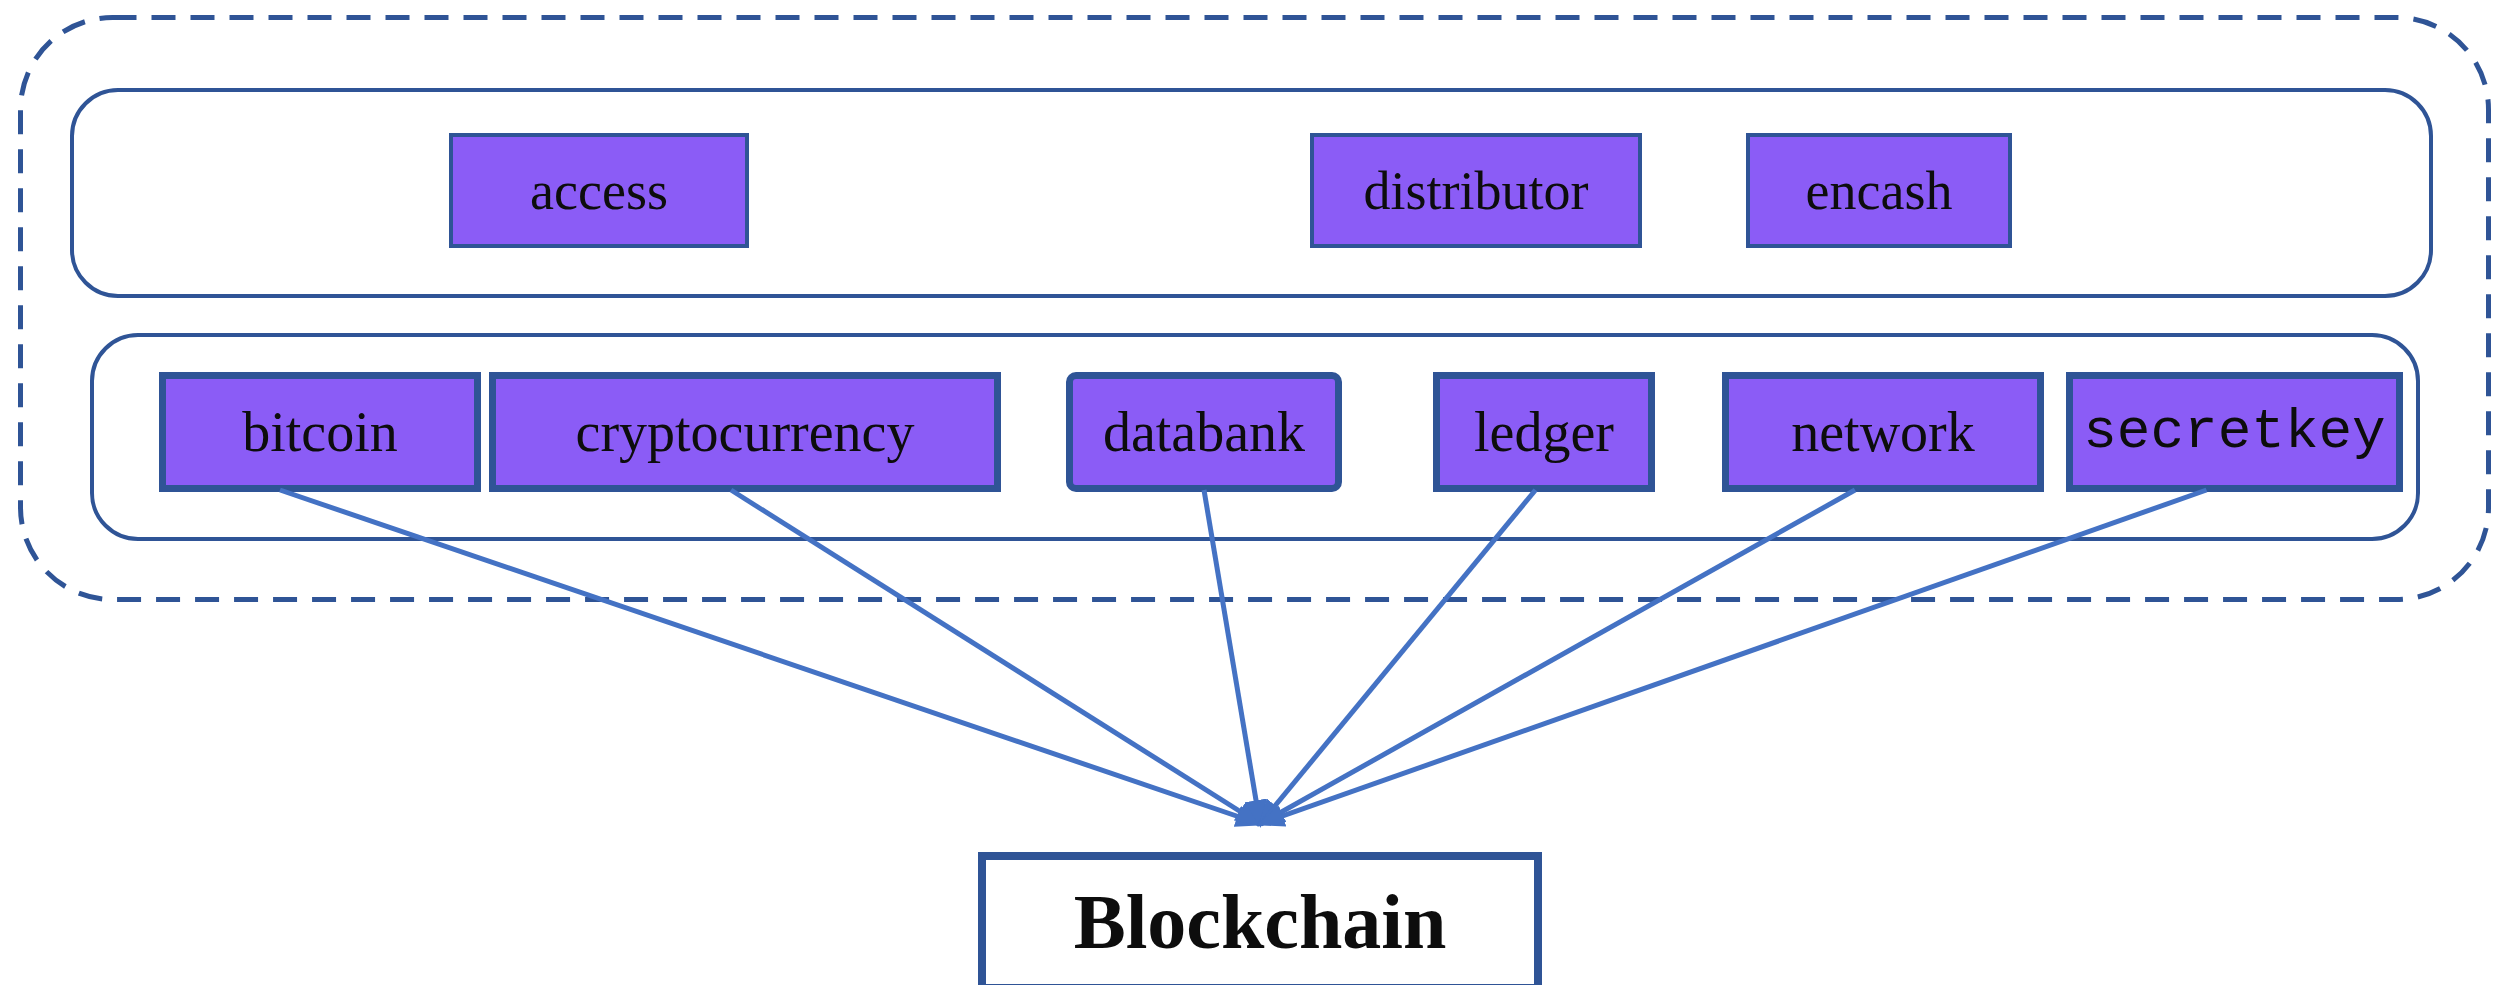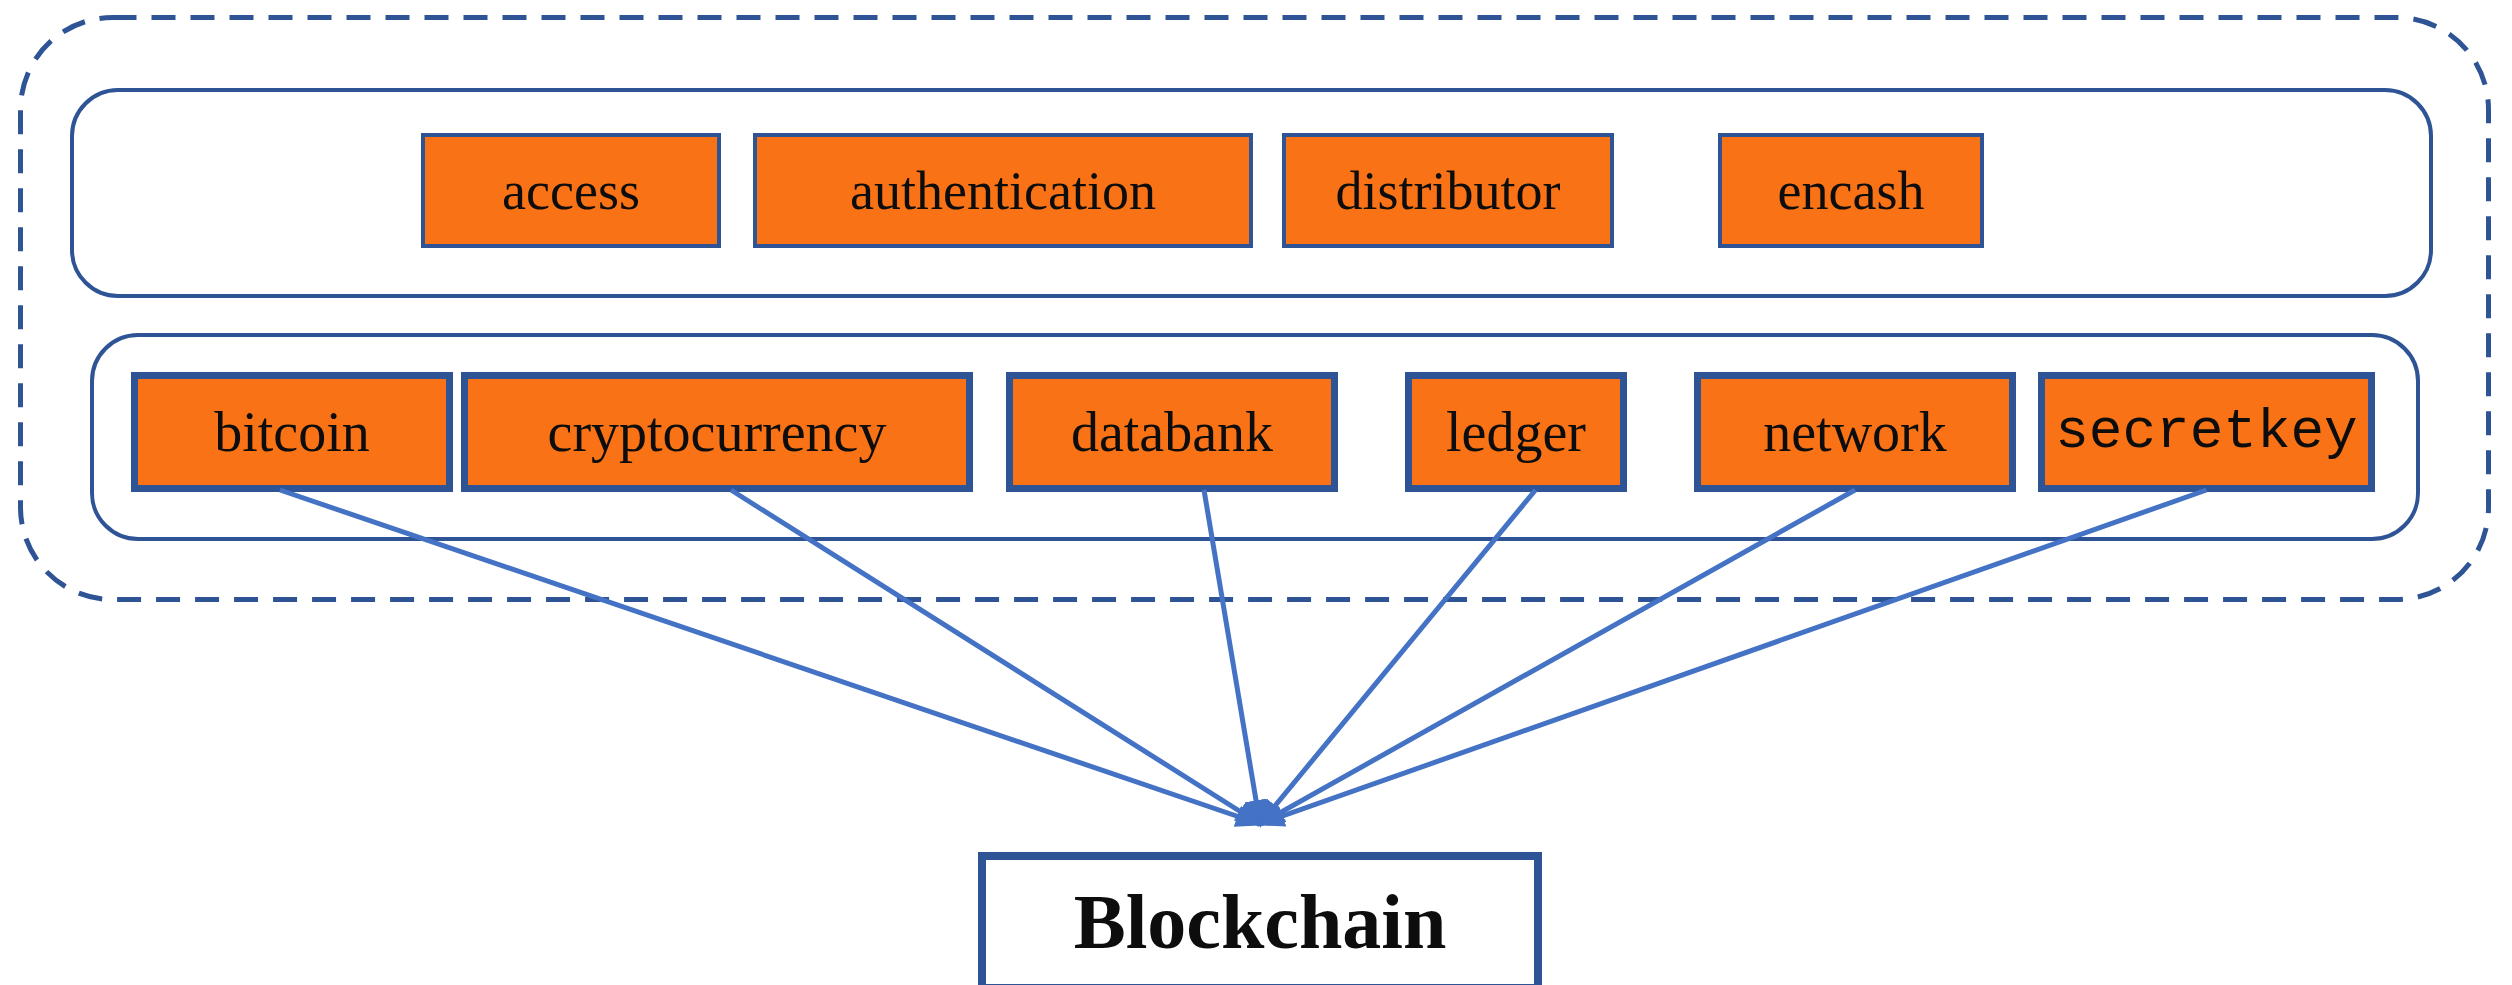--- a/index.html
+++ b/index.html
@@ -20,46 +20,47 @@
   .group-panel{
     position:absolute;
     border:4px solid var(--border-color);
     border-radius:48px;
     background:transparent;
   }
   #top-panel{left:70px;top:88px;width:2355px;height:202px;}
   #bottom-panel{left:90px;top:333px;width:2322px;height:200px;}
   .kw-box{
     position:absolute;
-    background:#f97316;
+    background:#8b5cf6;
     display:flex;
     align-items:center;
     justify-content:center;
     color:var(--text-color);
     box-sizing:border-box;
+    margin-left:28px;
   }
   .kw-thin{
     border:4px solid var(--border-color);
     top:133px;height:115px;
     font-size:54px;
   }
   .kw-thick{
     border:7px solid var(--border-color);
     top:372px;height:120px;
     font-size:56px;
   }
   
   #box-access{left:421px;width:300px;}
   #box-authentication{left:753px;width:500px;}
   #box-distributor{left:1282px;width:332px;}
   #box-encash{left:1718px;width:266px;}
   
   #box-bitcoin{left:131px;width:322px;}
   #box-cryptocurrency{left:461px;width:512px;}
-  #box-databank{left:1006px;width:332px;}
+  #box-databank{left:1038px;width:276px;border-radius:10px;}
   #box-ledger{left:1405px;width:222px;}
   #box-network{left:1694px;width:322px;}
   #box-secretkey{left:2038px;width:337px;font-family:Liberation Mono, monospace;}
   
   #box-blockchain{
     position:absolute;
     left:978px;top:852px;width:564px;height:140px;
     background:#ffffff;
     border:8px solid var(--border-color);
     display:flex;align-items:center;justify-content:center;
@@ -88,23 +89,20 @@
 </head>
 <body>
 
 <div id="canvas">
 
   <div id="top-panel" class="group-panel"></div>
   <div id="bottom-panel" class="group-panel"></div>
 
   <div id="box-access" class="kw-box kw-thin">
     <span>access</span>
-  </div>
-  <div id="box-authentication" class="kw-box kw-thin">
-    <span>authentication</span>
   </div>
   <div id="box-distributor" class="kw-box kw-thin">
     <span>distributor</span>
   </div>
   <div id="box-encash" class="kw-box kw-thin">
     <span>encash</span>
   </div>
 
   <div id="box-bitcoin" class="kw-box kw-thick">
     <span>bitcoin</span>

